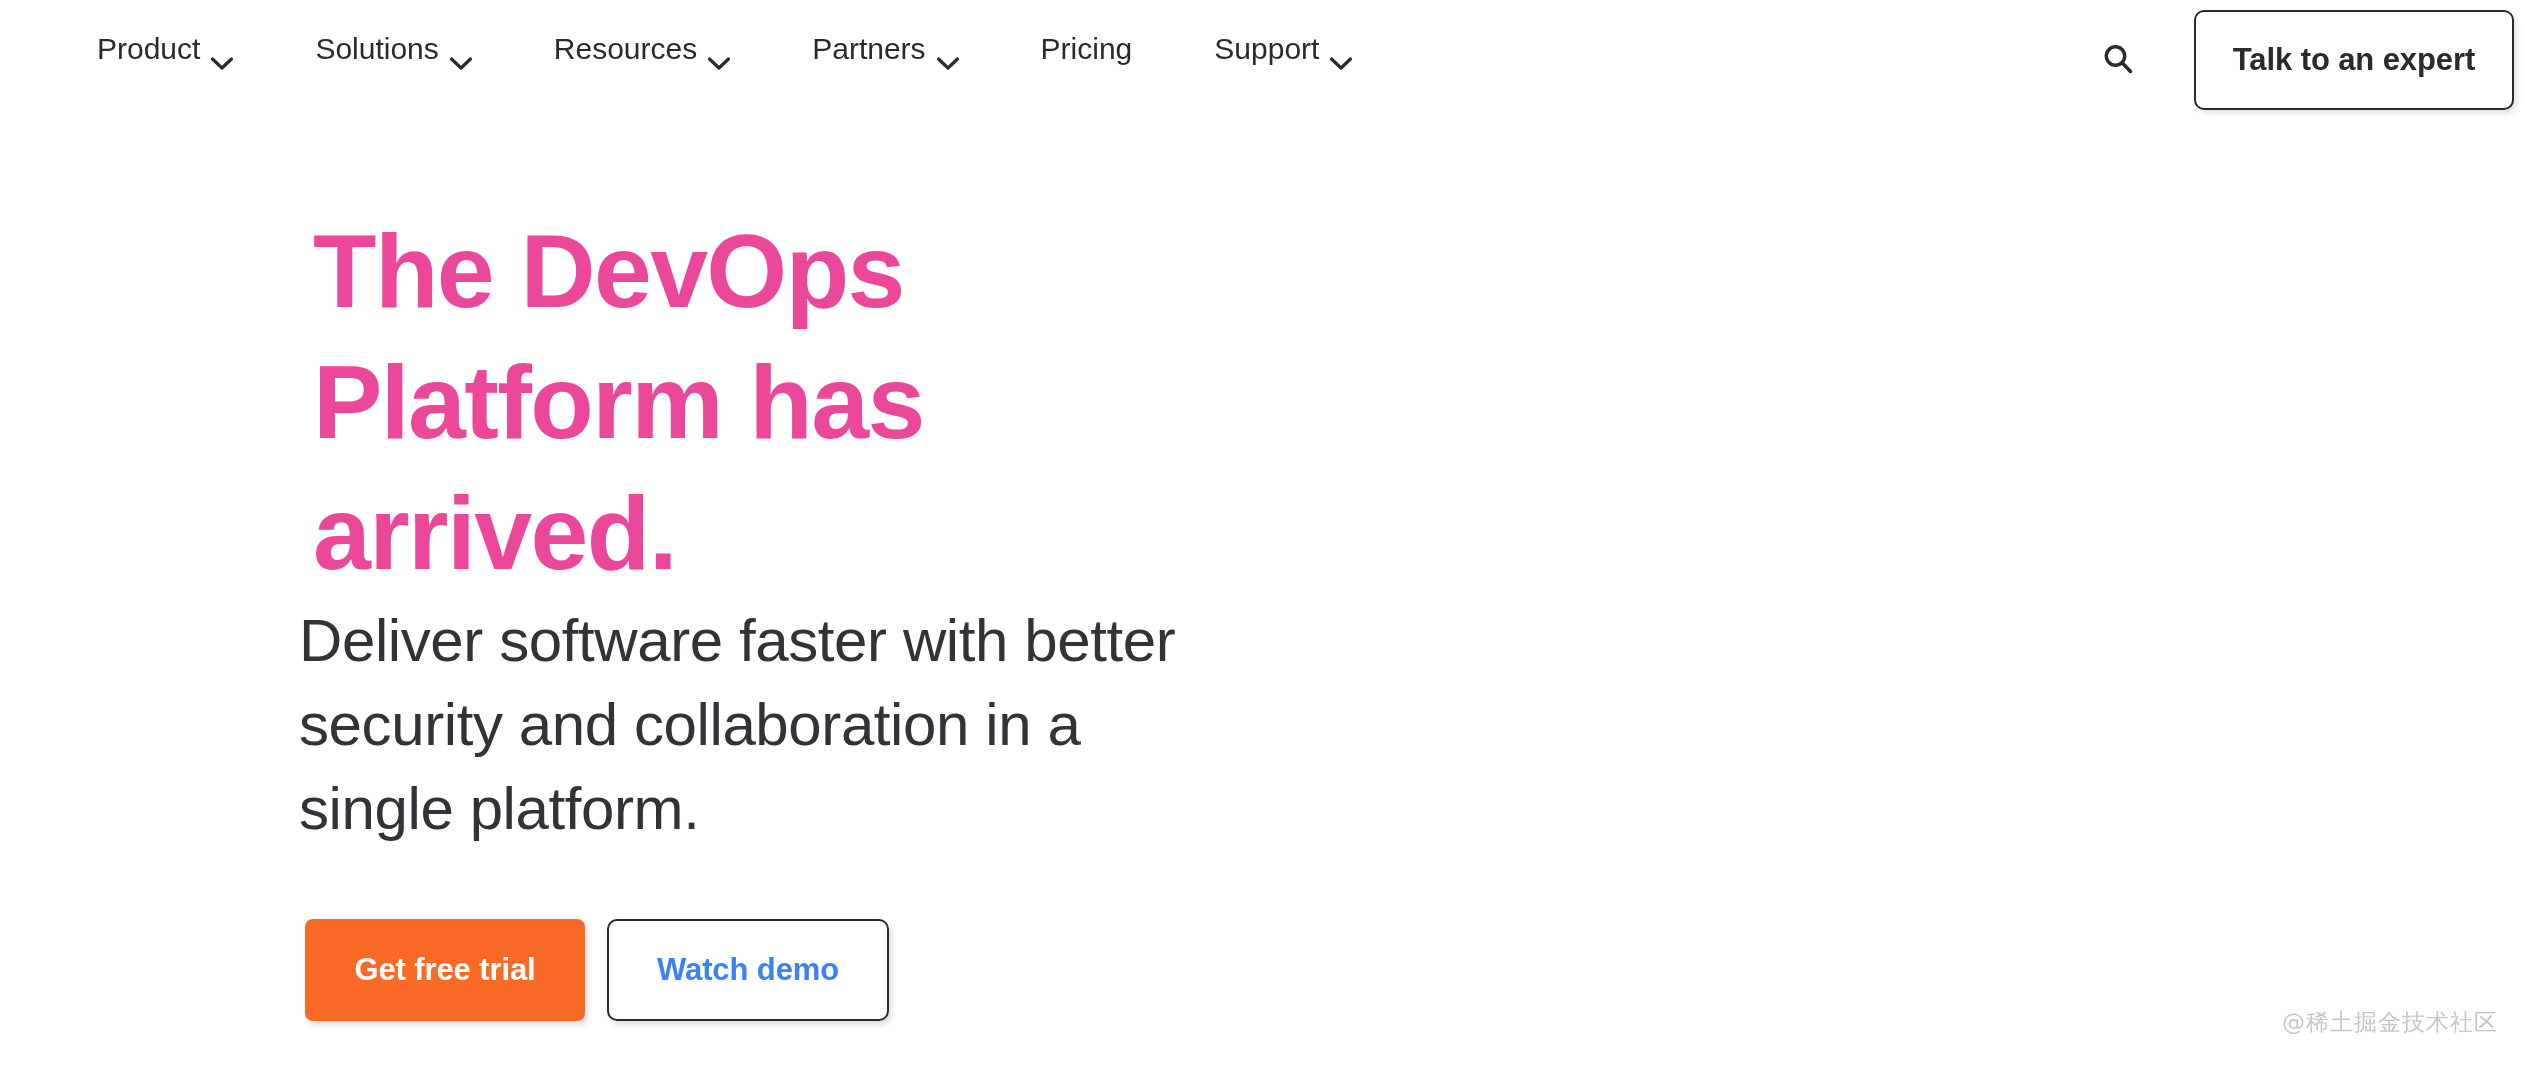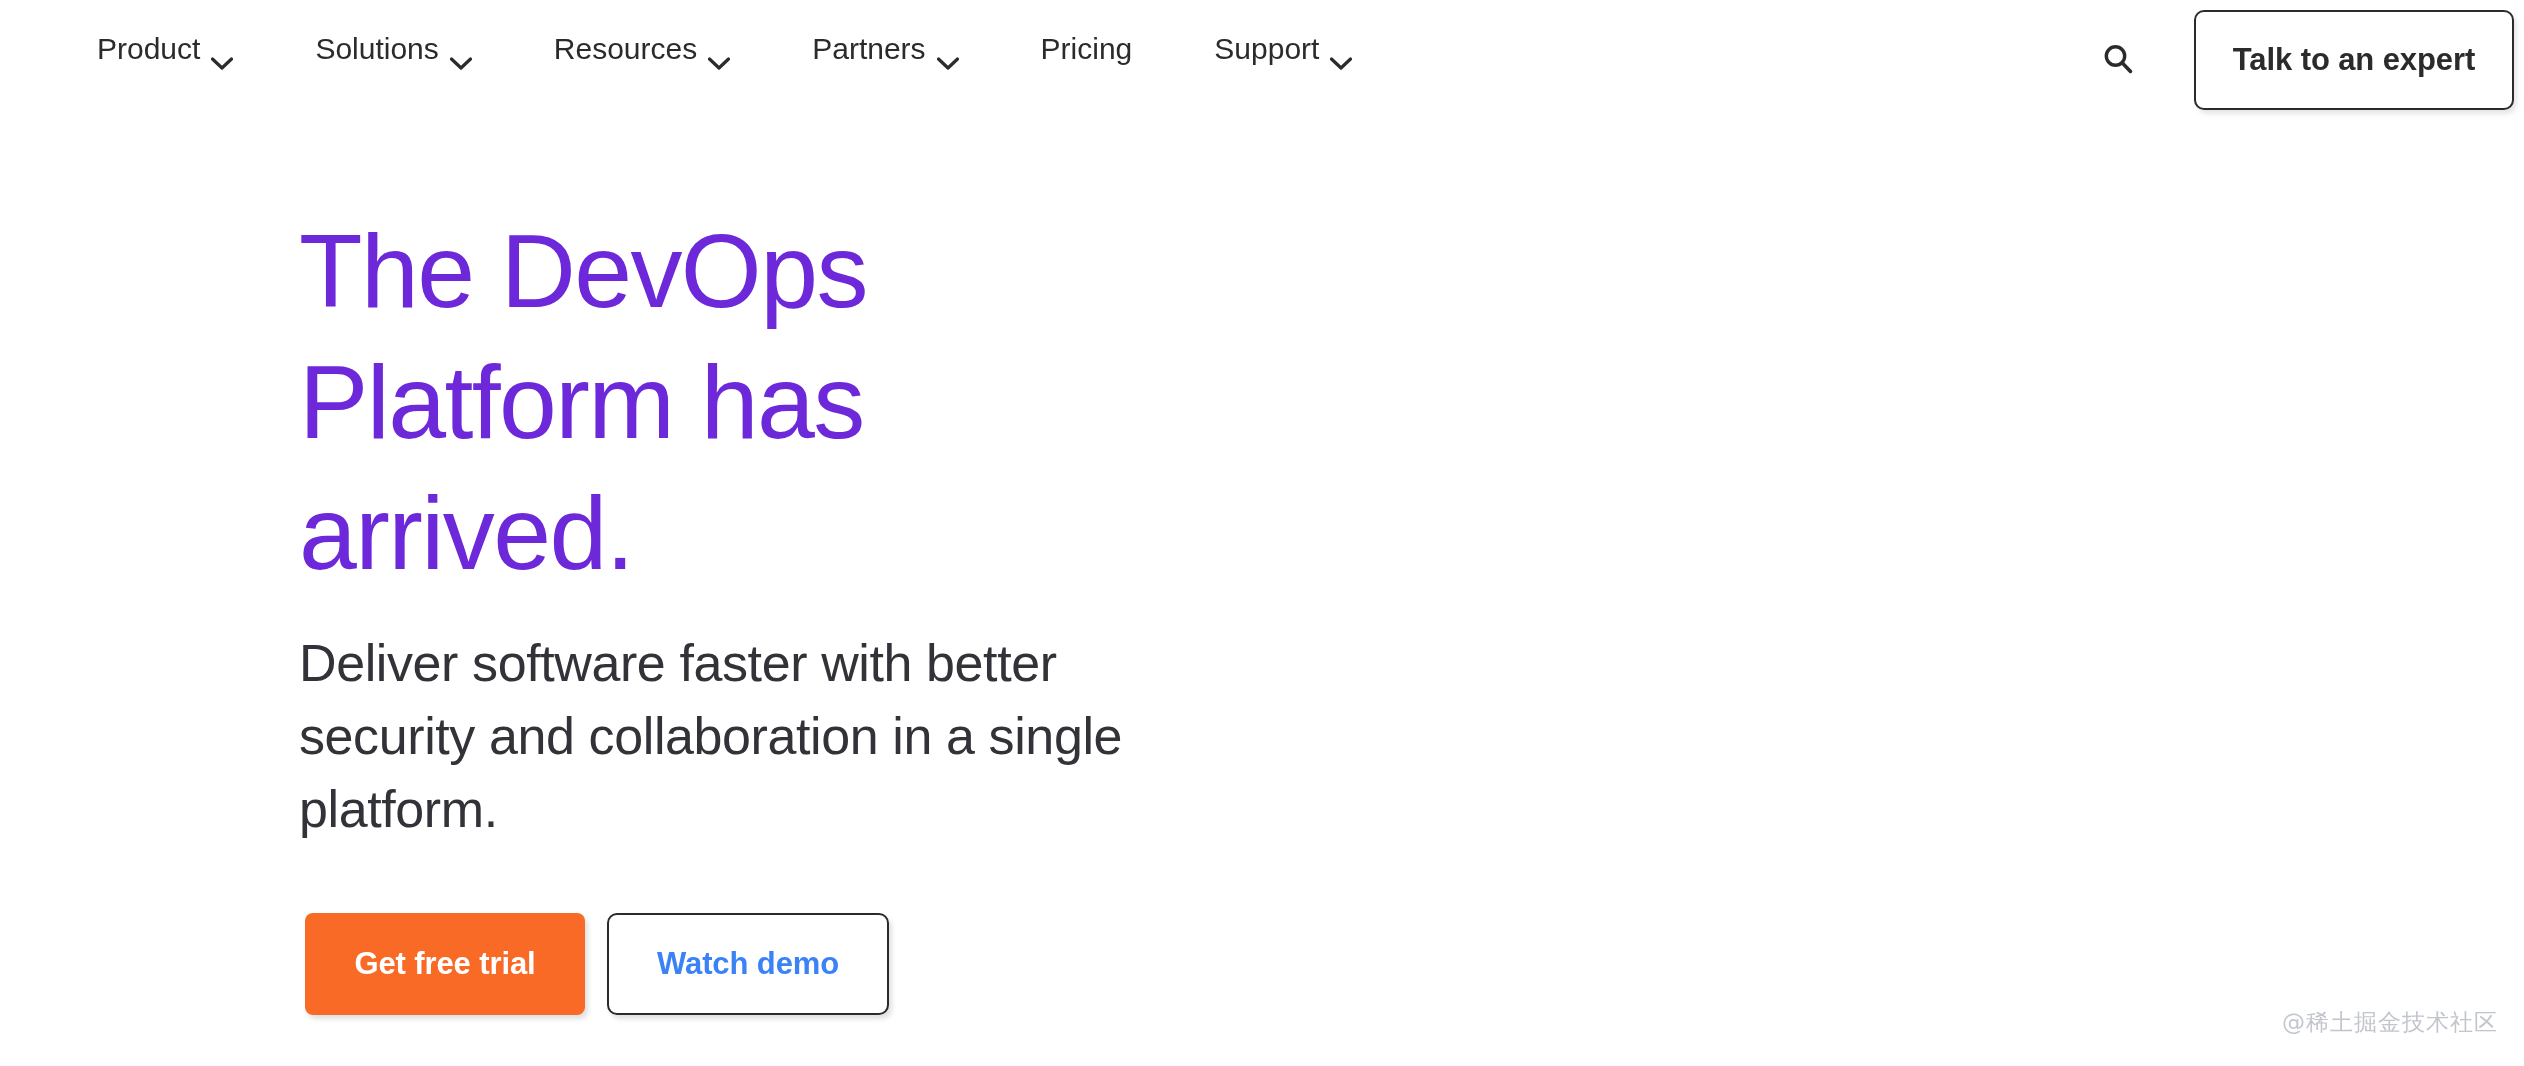--- a/index.html
+++ b/index.html
@@ -130,29 +130,29 @@
   .hero {
     position: absolute;
     left: 299px;
     top: 206px;
     width: 1050px;
   }
 
   .hero-title {
     font-size: 104px;
     line-height: 1.26;
-    font-weight: 400;
+    font-weight: 700;
     letter-spacing: -1.6px;
-    color: #6d28d9;
+    color: #ec4899;
     max-width: 680px;
+    margin-left: 14px;
   }
 
   .hero-sub {
-    margin-top: 28px;
-    font-size: 52px;
+    font-size: 60px;
     line-height: 1.4;
     font-weight: 400;
     letter-spacing: -0.4px;
     color: #333238;
     max-width: 940px;
   }
 
   .hero-cta {
     margin-top: 68px;
     display: flex;

